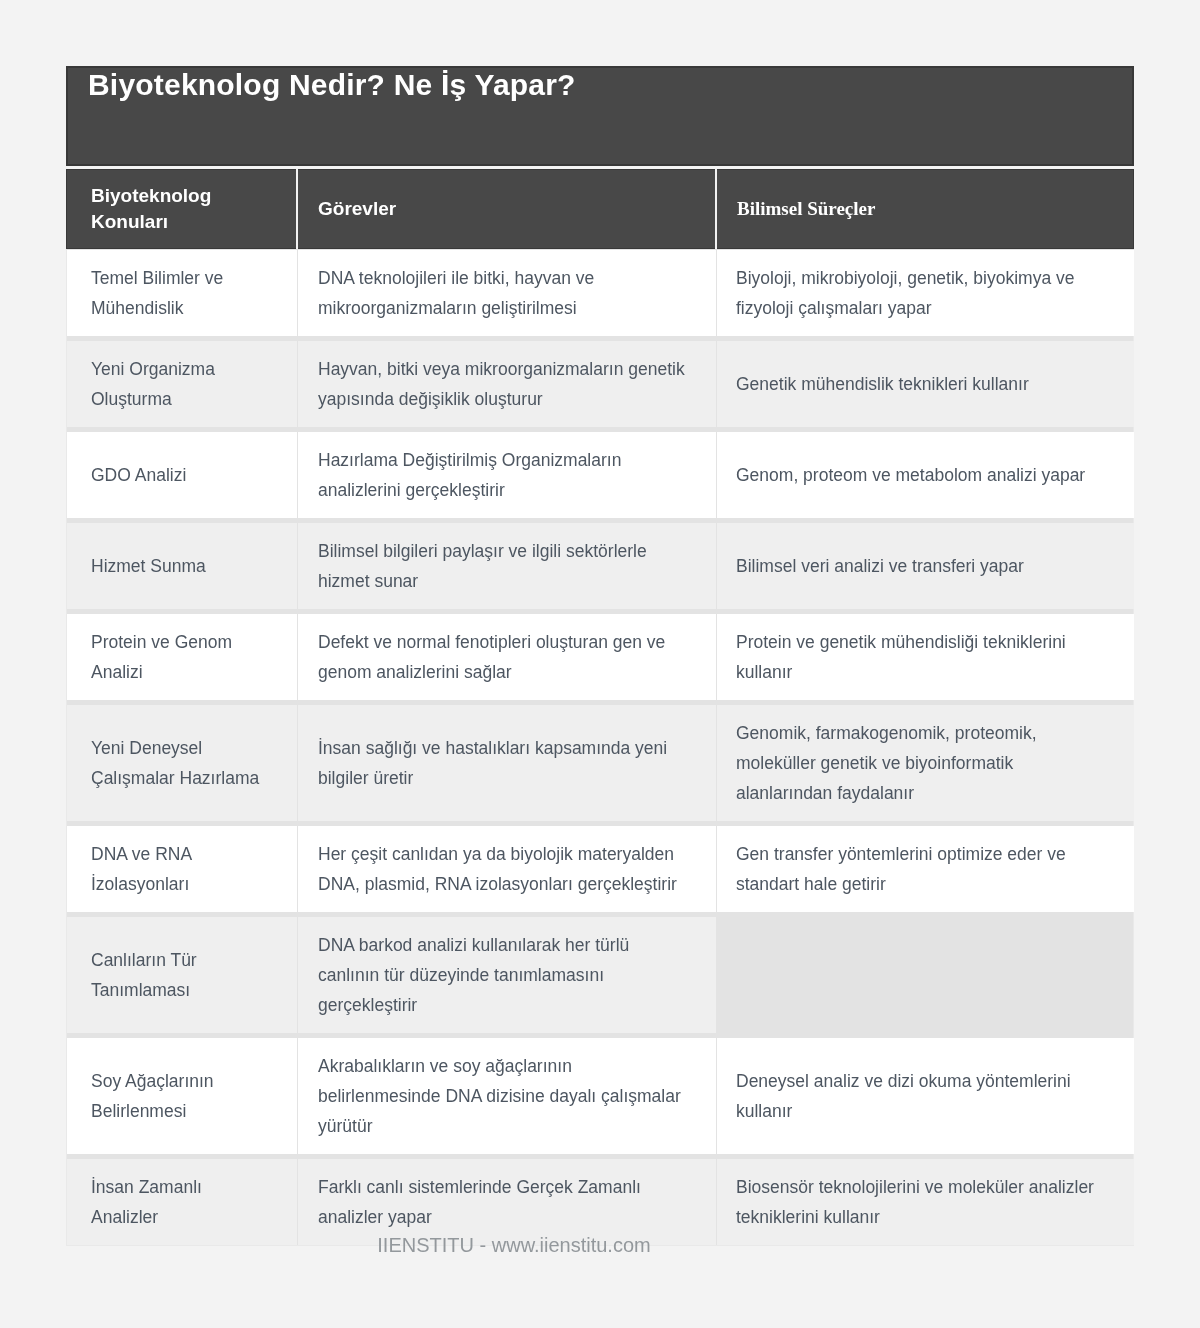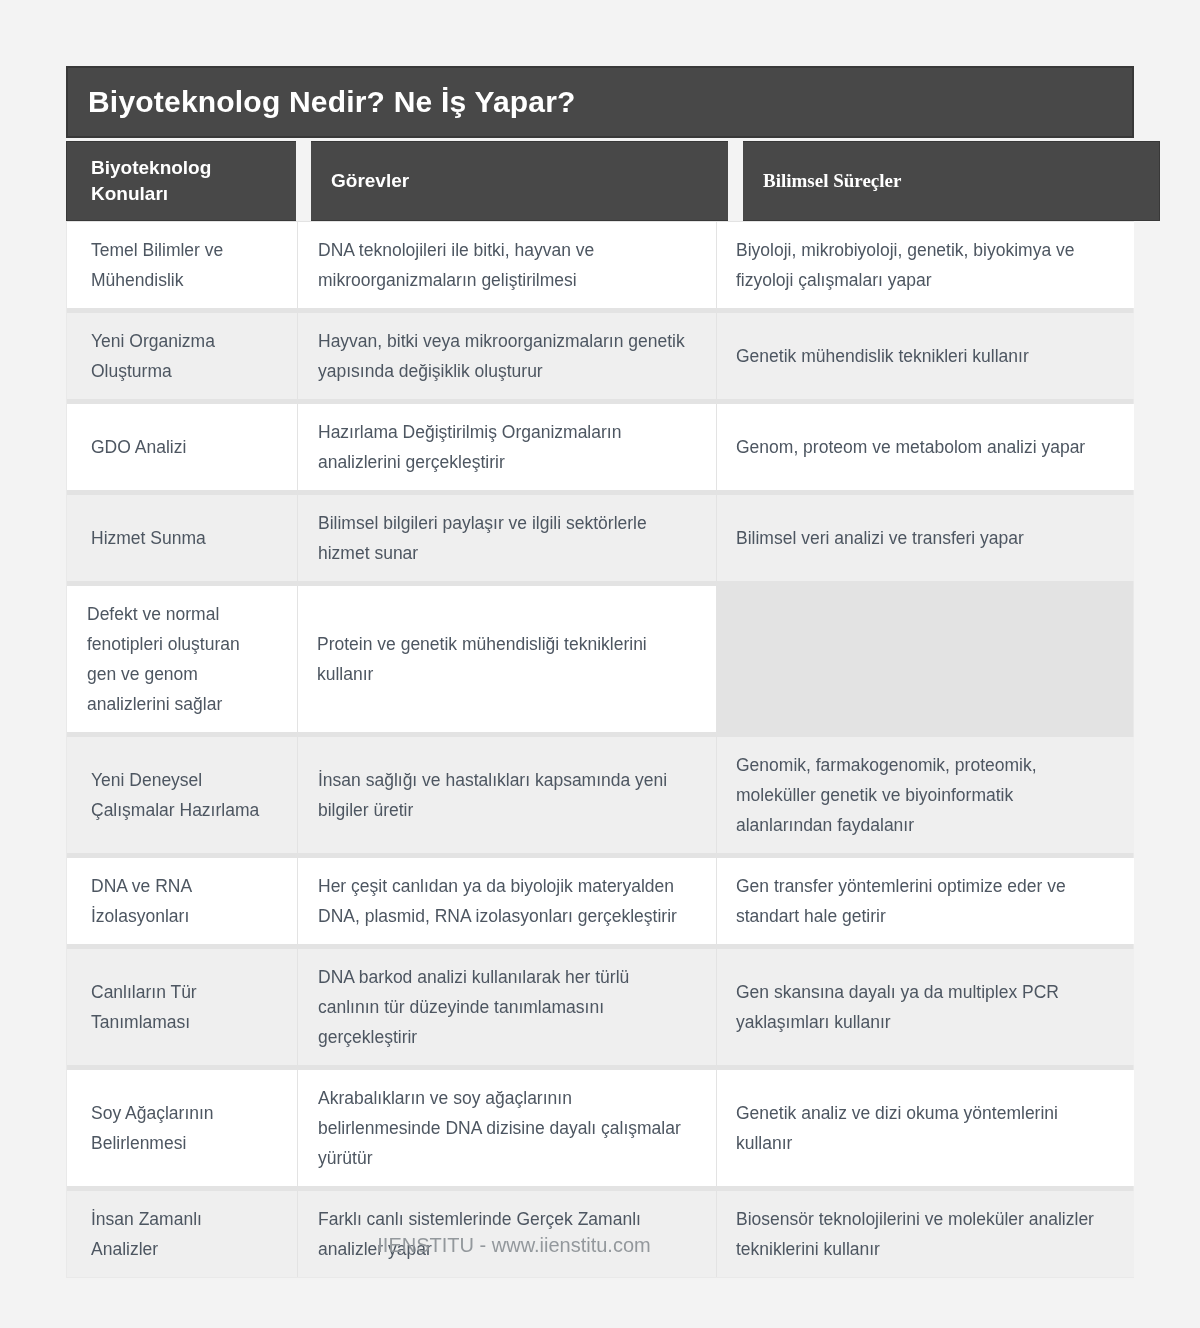--- a/index.html
+++ b/index.html
@@ -16,37 +16,36 @@
   .card {
     position: absolute;
     left: 66px;
     top: 66px;
     width: 1068px;
   }
   .title-bar {
     background: #484848;
     border: 2px solid #383838;
     box-sizing: border-box;
-    height: 72px;
+    height: 100px;
     display: flex;
-    align-items: center;
     padding-left: 20px;
     margin-bottom: 3px;
   }
   .title-bar h1 {
     margin: 0;
     color: #ffffff;
     font-size: 30px;
     font-weight: bold;
     letter-spacing: 0.2px;
   }
   .header-row {
     display: grid;
     grid-template-columns: 230px 417px 417px;
-    gap: 15px;
+    gap: 2px;
   }
   .hcell {
     background: #484848;
     border-top: 1px solid #383838;
     border-bottom: 1px solid #383838;
     box-sizing: border-box;
     color: #ffffff;
     font-size: 19px;
     font-weight: bold;
     line-height: 26px;
@@ -126,42 +125,42 @@
       <div class="cell c1">GDO Analizi</div>
       <div class="cell c2">Hazırlama Değiştirilmiş Organizmaların analizlerini gerçekleştirir</div>
       <div class="cell c3">Genom, proteom ve metabolom analizi yapar</div>
     </div>
     <div class="row">
       <div class="cell c1">Hizmet Sunma</div>
       <div class="cell c2">Bilimsel bilgileri paylaşır ve ilgili sektörlerle hizmet sunar</div>
       <div class="cell c3">Bilimsel veri analizi ve transferi yapar</div>
     </div>
     <div class="row">
+      <div class="cell c1">Protein ve Genom Analizi</div>
       <div class="cell c2">Defekt ve normal fenotipleri oluşturan gen ve genom analizlerini sağlar</div>
       <div class="cell c3">Protein ve genetik mühendisliği tekniklerini kullanır</div>
     </div>
     <div class="row">
       <div class="cell c1">Yeni Deneysel Çalışmalar Hazırlama</div>
       <div class="cell c2">İnsan sağlığı ve hastalıkları kapsamında yeni bilgiler üretir</div>
       <div class="cell c3">Genomik, farmakogenomik, proteomik, moleküller genetik ve biyoinformatik alanlarından faydalanır</div>
     </div>
     <div class="row">
       <div class="cell c1">DNA ve RNA İzolasyonları</div>
       <div class="cell c2">Her çeşit canlıdan ya da biyolojik materyalden DNA, plasmid, RNA izolasyonları gerçekleştirir</div>
       <div class="cell c3">Gen transfer yöntemlerini optimize eder ve standart hale getirir</div>
     </div>
     <div class="row">
       <div class="cell c1">Canlıların Tür Tanımlaması</div>
       <div class="cell c2">DNA barkod analizi kullanılarak her türlü canlının tür düzeyinde tanımlamasını gerçekleştirir</div>
-      <div class="cell c3">Gen skansına dayalı ya da multiplex PCR yaklaşımları kullanır</div>
     </div>
     <div class="row">
       <div class="cell c1">Soy Ağaçlarının Belirlenmesi</div>
       <div class="cell c2">Akrabalıkların ve soy ağaçlarının belirlenmesinde DNA dizisine dayalı çalışmalar yürütür</div>
-      <div class="cell c3">Genetik analiz ve dizi okuma yöntemlerini kullanır</div>
+      <div class="cell c3">Deneysel analiz ve dizi okuma yöntemlerini kullanır</div>
     </div>
     <div class="row">
       <div class="cell c1">İnsan Zamanlı Analizler</div>
       <div class="cell c2">Farklı canlı sistemlerinde Gerçek Zamanlı analizler yapar</div>
       <div class="cell c3">Biosensör teknolojilerini ve moleküler analizler tekniklerini kullanır</div>
     </div>
   </div>
 </div>
 
 <div class="footer">IIENSTITU - www.iienstitu.com</div>

